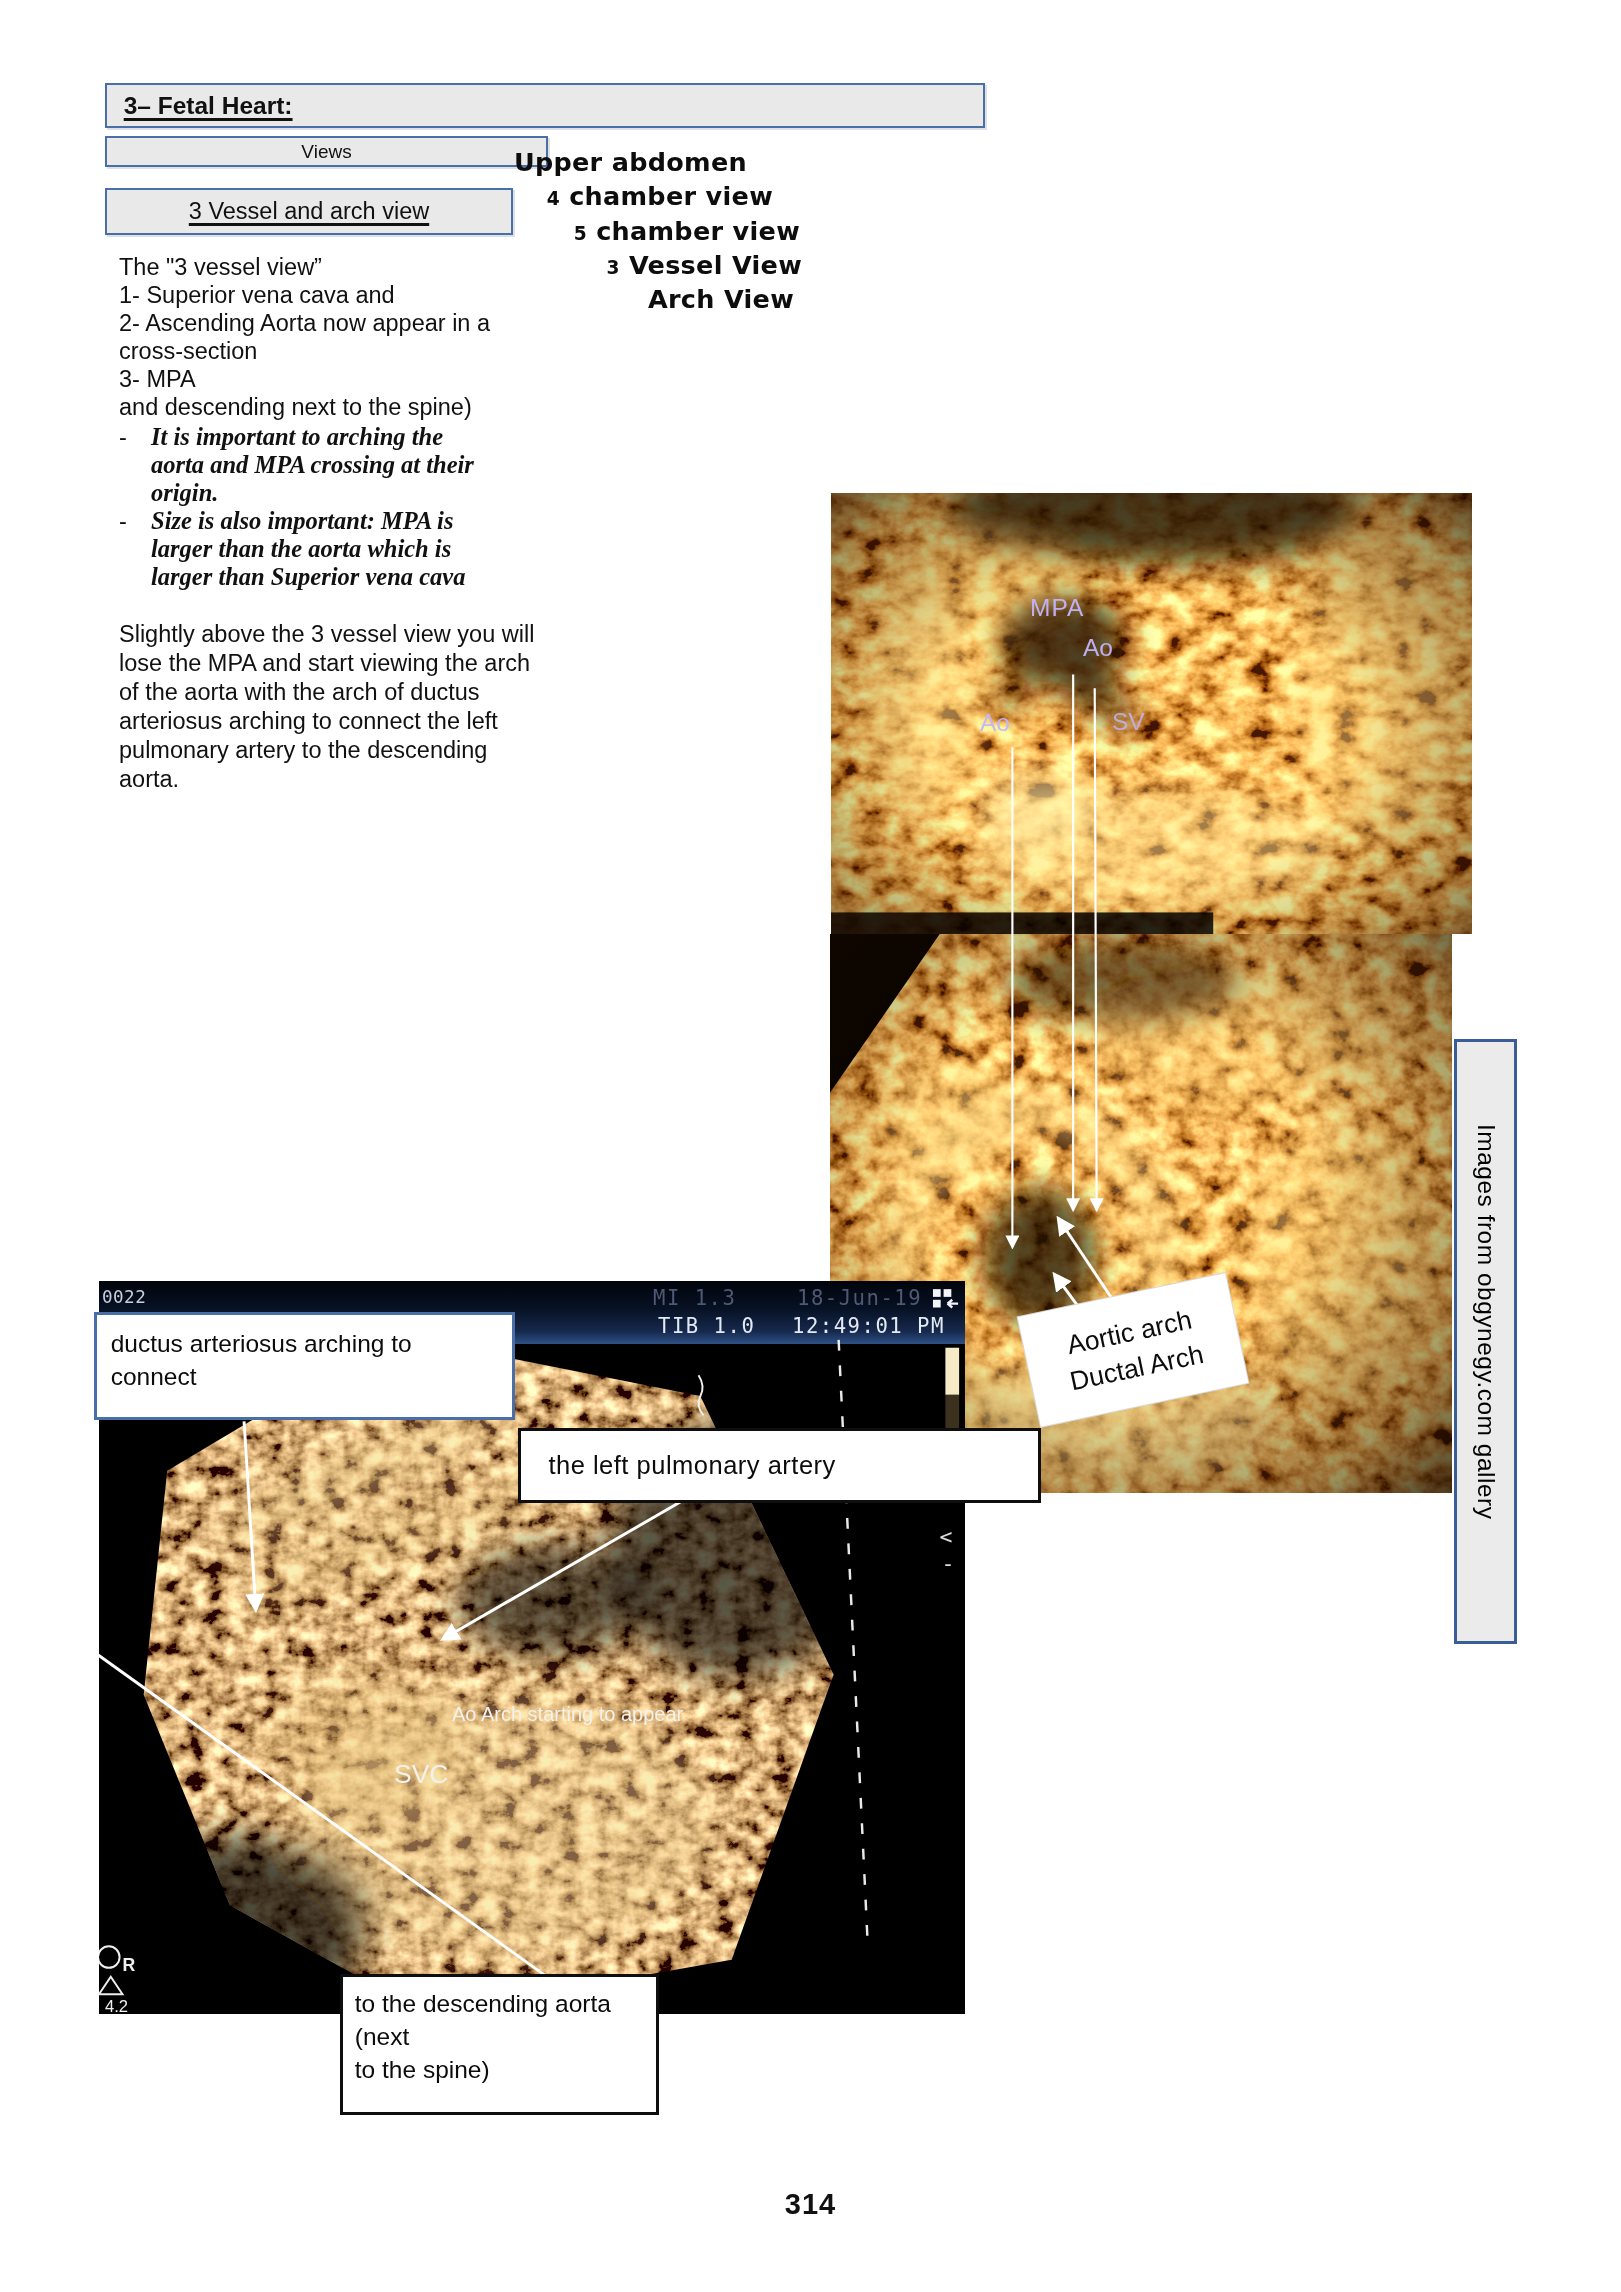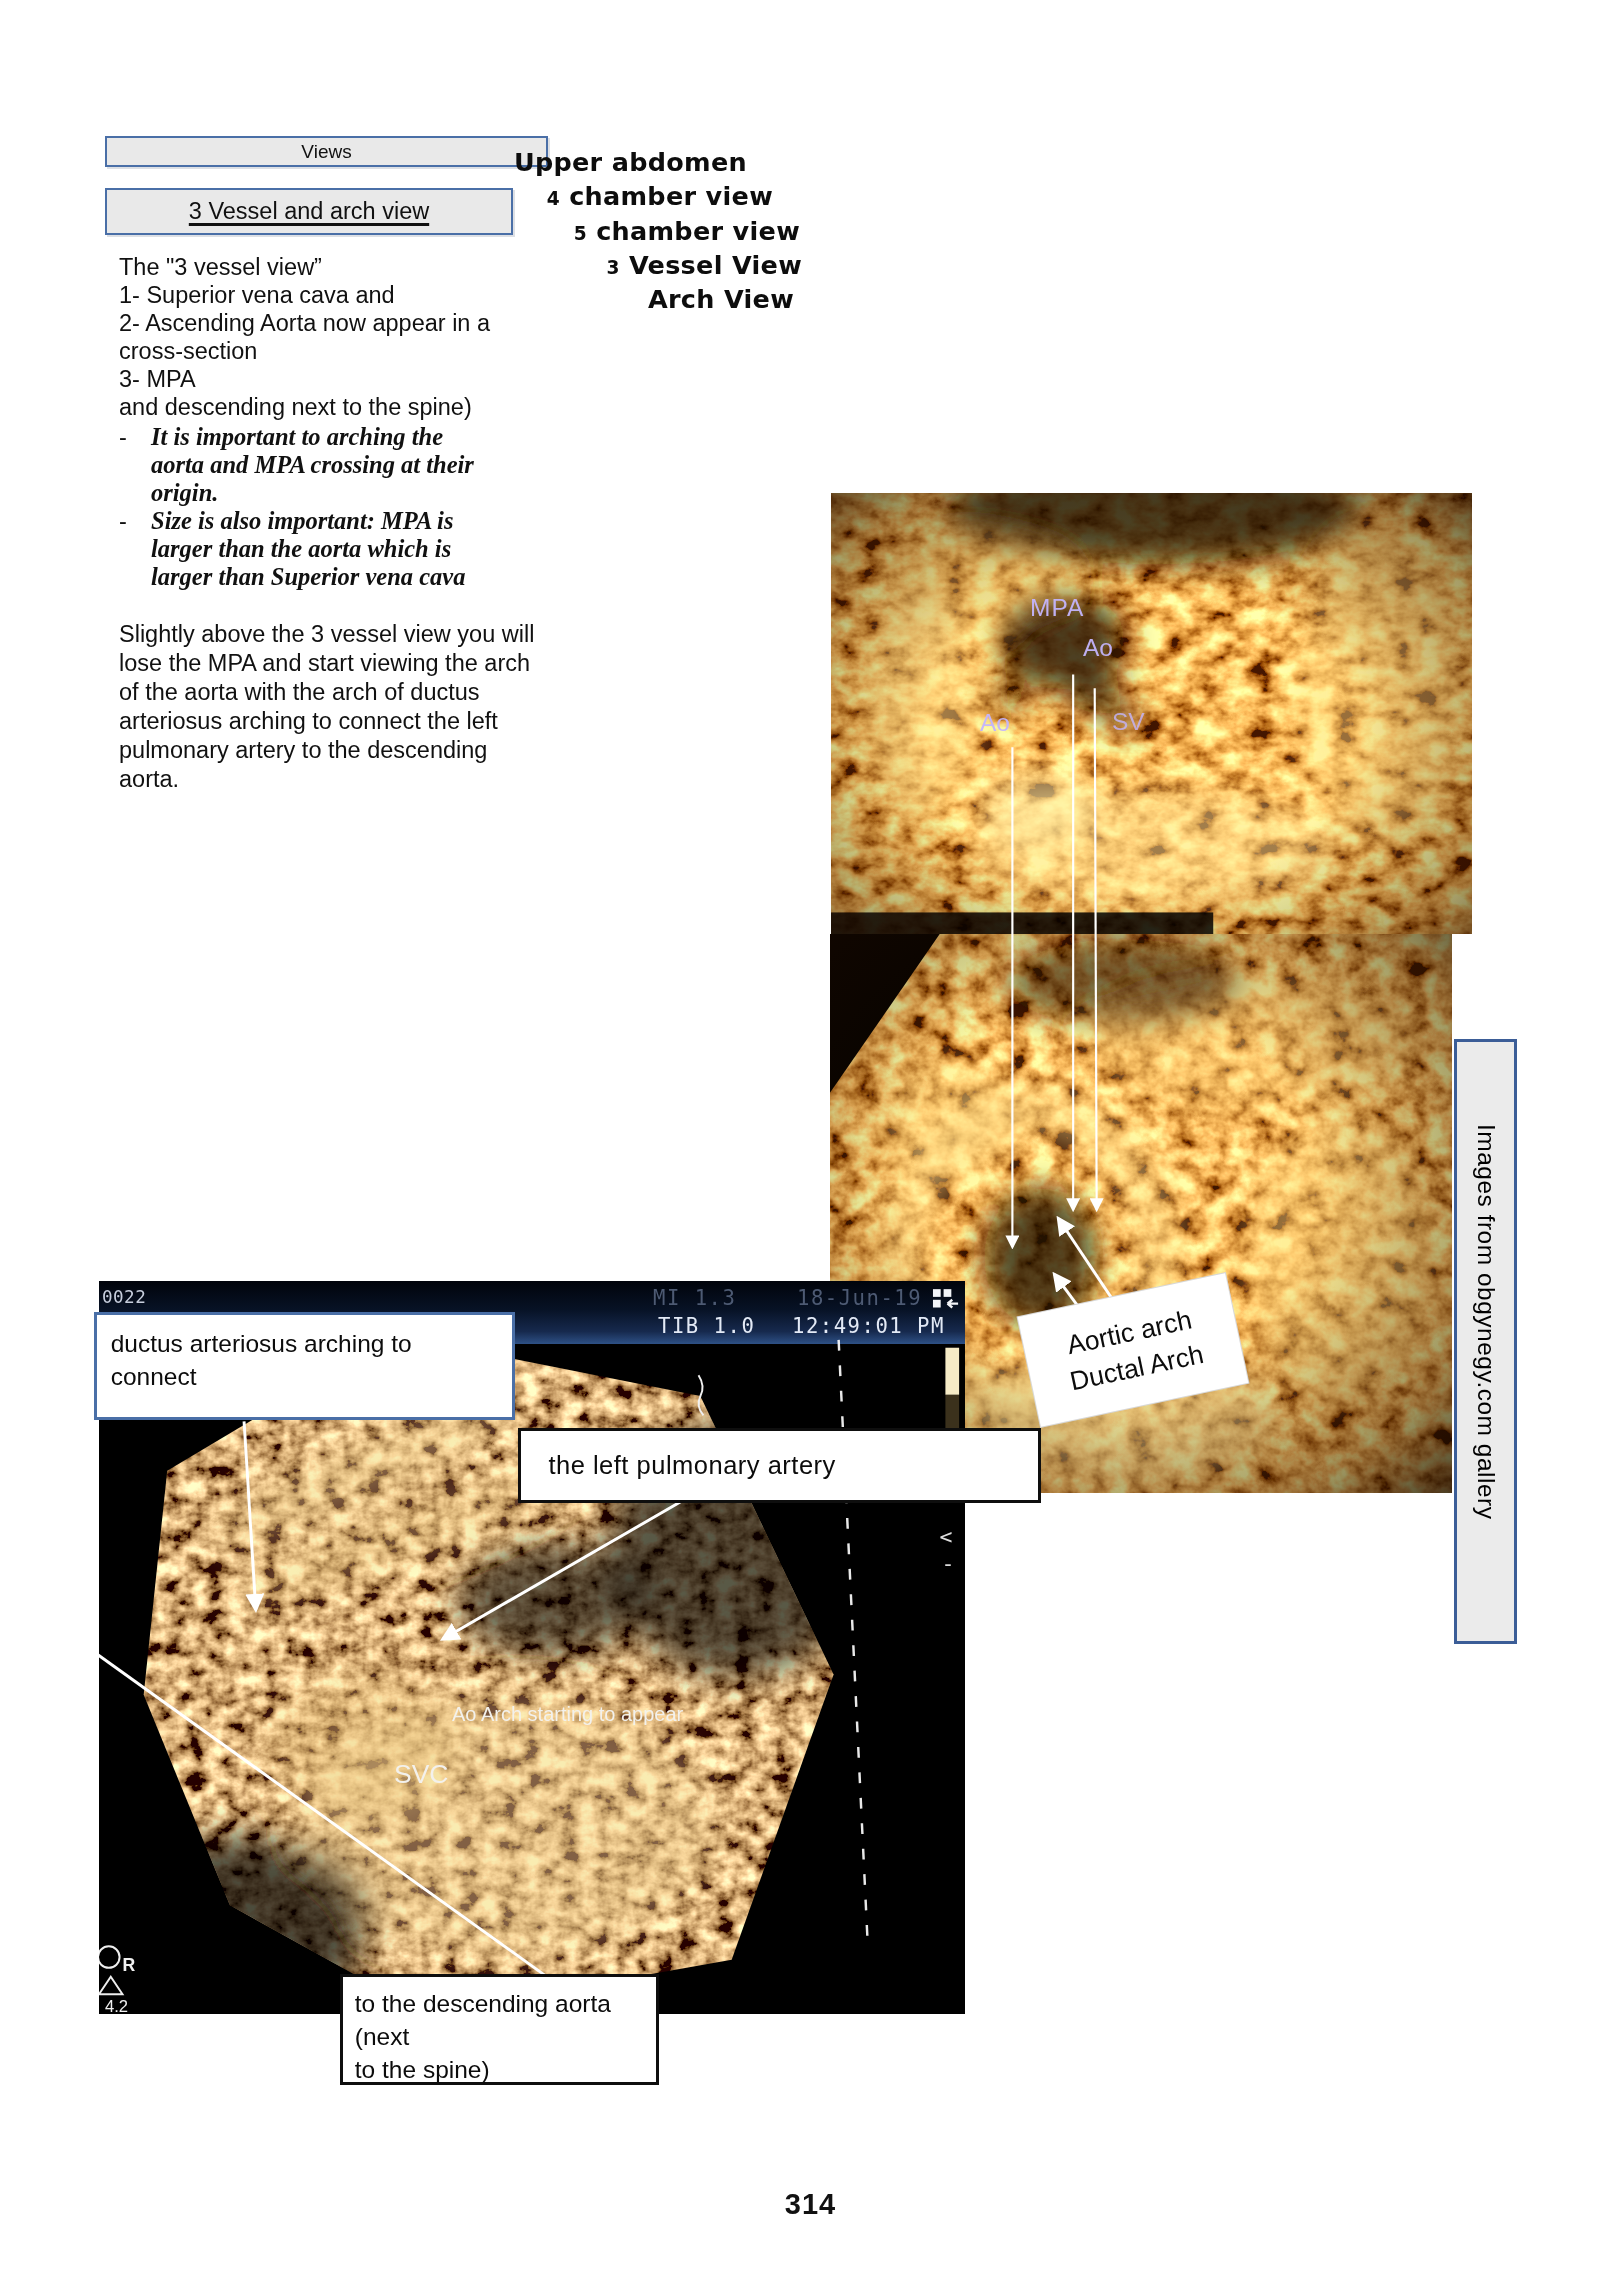--- a/index.html
+++ b/index.html
@@ -79,41 +79,44 @@
 
   
   #overlay { position:absolute; left:0; top:0; width:1621px; height:2293px; z-index:40; pointer-events:none; }
 
   
   .callout { position:absolute; background:#fff; box-sizing:border-box; z-index:50; color:#0c0c0c; }
   #callout-ductus { left:94px; top:1312px; width:421px; height:108px;
     border:3.9px solid #4a6fa7; font-size:24.5px; line-height:33px; padding:11.8px 13.7px; white-space:pre-line; }
   #callout-lpa { left:518px; top:1428px; width:523px; height:75px;
     border:3.9px solid #0e0e0e; font-size:25.5px; display:flex; align-items:center; padding-left:27.4px; letter-spacing:0.5px; }
-  #callout-desc { left:340px; top:1974px; width:319px; height:111px;
+  #callout-desc { left:340px; top:1974px; width:319px; height:141px;
     border:3.9px solid #0e0e0e; font-size:24.5px; line-height:33px; padding:9.8px 11.8px; white-space:pre-line; }
   #arch-label { left:1027px; top:1294px; width:212px; height:112px;
     transform:rotate(-12deg); z-index:45; display:flex; align-items:center; justify-content:center;
     font-size:26.5px; line-height:36px; text-align:center; white-space:pre-line;
     box-shadow:0 0 0 1px #d8d8d8; }
 
   
   #sidebar { position:absolute; left:1454px; top:1039px; width:63px; height:605px;
     background:#ebebeb; border:3.9px solid #3b5d97; box-sizing:border-box; z-index:30;
     display:flex; align-items:center; justify-content:center;
     writing-mode:vertical-rl; font-size:24.5px; letter-spacing:0.5px; color:#000; padding-bottom:39px; }
 
   #page-num { position:absolute; left:0; top:2188px; width:1621px; text-align:center;
     font-size:29px; font-weight:bold; letter-spacing:1px; }
 </style>
 </head>
 <body>
 
 <div class="page">
 
+  <div class="graybox" id="header-box">
+    <span class="u">3– Fetal Heart:</span>
+  </div>
   <div class="graybox" id="views-box">
     <span>Views</span>
   </div>
   <div class="graybox" id="vessel-box">
     <span class="u">3 Vessel and arch view</span>
   </div>
 
   <div class="view-item" id="vi0">
     <span class="num"></span>
     <span>Upper abdomen</span>

